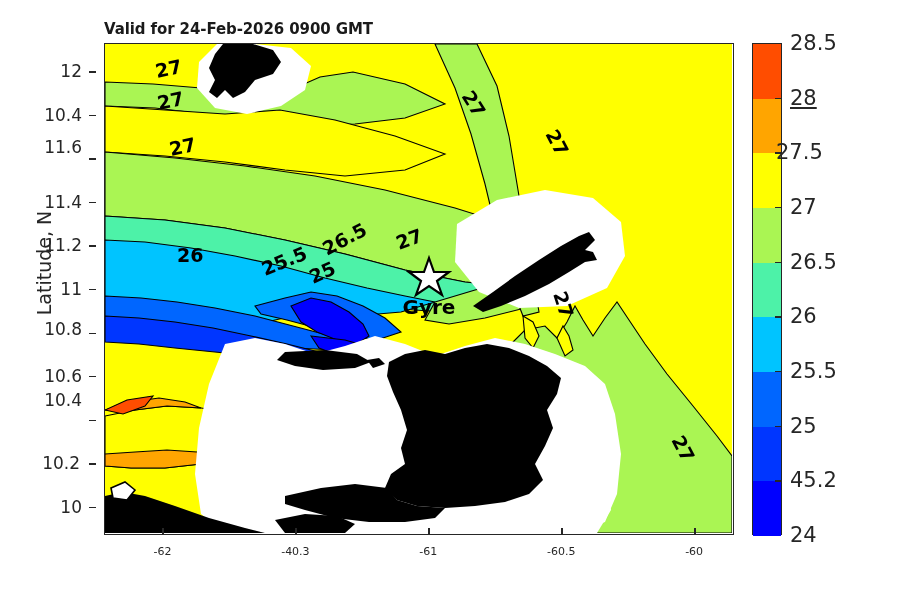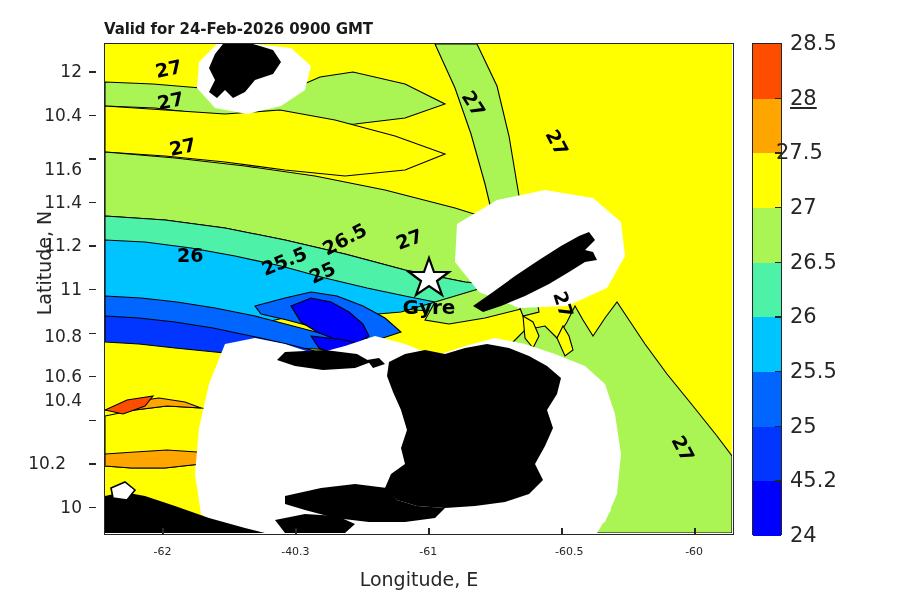--- a/index.html
+++ b/index.html
@@ -44,35 +44,35 @@
 </head>
 <body>
 
 <div id="root">
 
   <div class="title">Valid for 24-Feb-2026 0900 GMT</div>
 
   <div class="ytick-wrap">
       <div class="ytick" style="top: 463.699px; right: 14px;">10</div>
       <div class="ytickmark" style="top: 463.699px; left: 89px;"></div>
-      <div class="ytick" style="top: 420.159px; right: 30px;">10.2</div>
+      <div class="ytick" style="top: 420.159px; right: 16px;">10.2</div>
       <div class="ytickmark" style="top: 420.159px; left: 89px;"></div>
       <div class="ytick" style="top: 357px; right: 14px;">10.4</div>
       <div class="ytickmark" style="top: 376.619px; left: 89px;"></div>
       <div class="ytick" style="top: 333.08px; right: 14px;">10.6</div>
       <div class="ytickmark" style="top: 333.08px; left: 89px;"></div>
-      <div class="ytick" style="top: 293px; right: 14px;">10.8</div>
+      <div class="ytick" style="top: 286px; right: 14px;">10.8</div>
       <div class="ytickmark" style="top: 289.54px; left: 89px;"></div>
       <div class="ytick" style="top: 246px; right: 14px;">11</div>
       <div class="ytickmark" style="top: 246px; left: 89px;"></div>
       <div class="ytick" style="top: 202.46px; right: 14px;">11.2</div>
       <div class="ytickmark" style="top: 202.46px; left: 89px;"></div>
       <div class="ytick" style="top: 158.92px; right: 14px;">11.4</div>
       <div class="ytickmark" style="top: 158.92px; left: 89px;"></div>
-      <div class="ytick" style="top: 126px; right: 14px;">11.6</div>
+      <div class="ytick" style="top: 104px; right: 14px;">11.6</div>
       <div class="ytickmark" style="top: 115.381px; left: 89px;"></div>
       <div class="ytick" style="top: 71.8407px; right: 14px;">10.4</div>
       <div class="ytickmark" style="top: 71.8407px; left: 89px;"></div>
       <div class="ytick" style="top: 28.3009px; right: 14px;">12</div>
       <div class="ytickmark" style="top: 28.3009px; left: 89px;"></div>
     </div>
 
   <div class="plotbox">
     <svg width="627" height="489" viewBox="0 0 627 489">
       <defs>
@@ -202,27 +202,26 @@
     </svg>
   </div>
 
   <div class="xtick-wrap">
       <div class="xtick" style="left: 58.481px;">-62</div>
       <div class="xtickmark" style="left: 58.481px; top: -7px;"></div>
       <div class="xtick" style="left: 191.392px;">-40.3</div>
       <div class="xtickmark" style="left: 191.392px; top: -7px;"></div>
       <div class="xtick" style="left: 324.304px;">-61</div>
       <div class="xtickmark" style="left: 324.304px; top: -7px;"></div>
-      <div class="xtick" style="left: 457.215px; margin-left: 8px;">-60.5</div>
+      <div class="xtick" style="left: 457.215px;">-60.5</div>
       <div class="xtickmark" style="left: 457.215px; top: -7px;"></div>
       <div class="xtick" style="left: 590.127px;">-60</div>
       <div class="xtickmark" style="left: 590.127px; top: -7px;"></div>
     </div>
 
-  <div class="xlabel">Longitude, E</div>
   <div class="ylabel">Latitude, N</div>
 
   <div class="cbar">
       <div class="cband" style="top: 437.333px; height: 54.6667px; background: rgb(0, 0, 255);"></div>
       <div class="cband" style="top: 382.667px; height: 54.6667px; background: rgb(0, 54, 255);"></div>
       <div class="cband" style="top: 328px; height: 54.6667px; background: rgb(0, 102, 255);"></div>
       <div class="cband" style="top: 273.333px; height: 54.6667px; background: rgb(0, 196, 255);"></div>
       <div class="cband" style="top: 218.667px; height: 54.6667px; background: rgb(77, 242, 168);"></div>
       <div class="cband" style="top: 164px; height: 54.6667px; background: rgb(170, 245, 83);"></div>
       <div class="cband" style="top: 109.333px; height: 54.6667px; background: rgb(255, 255, 0);"></div>

